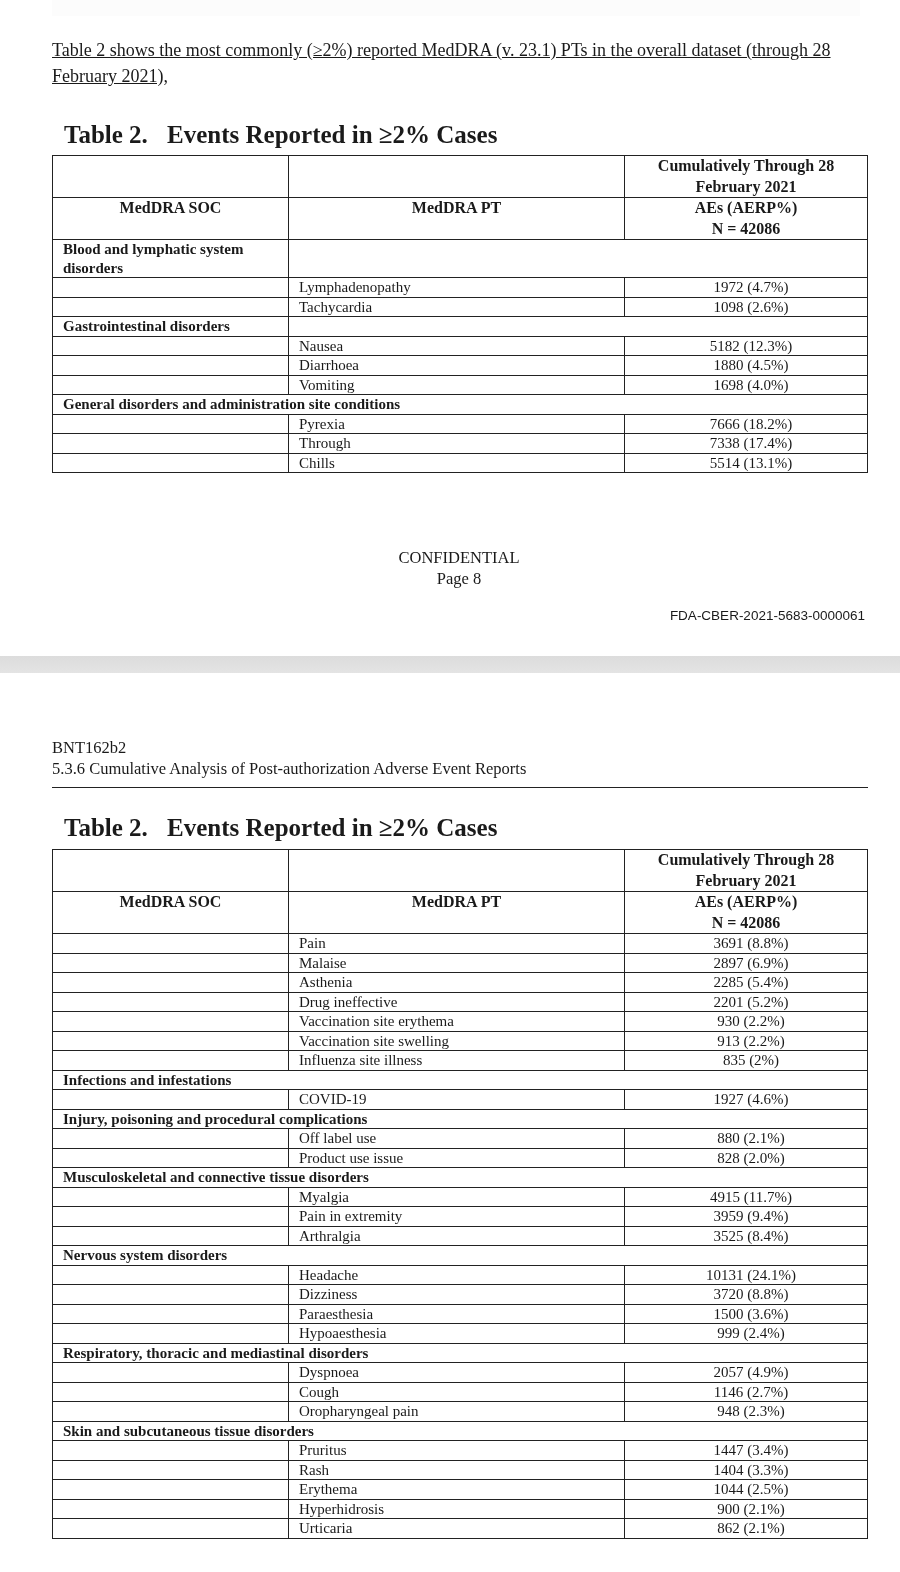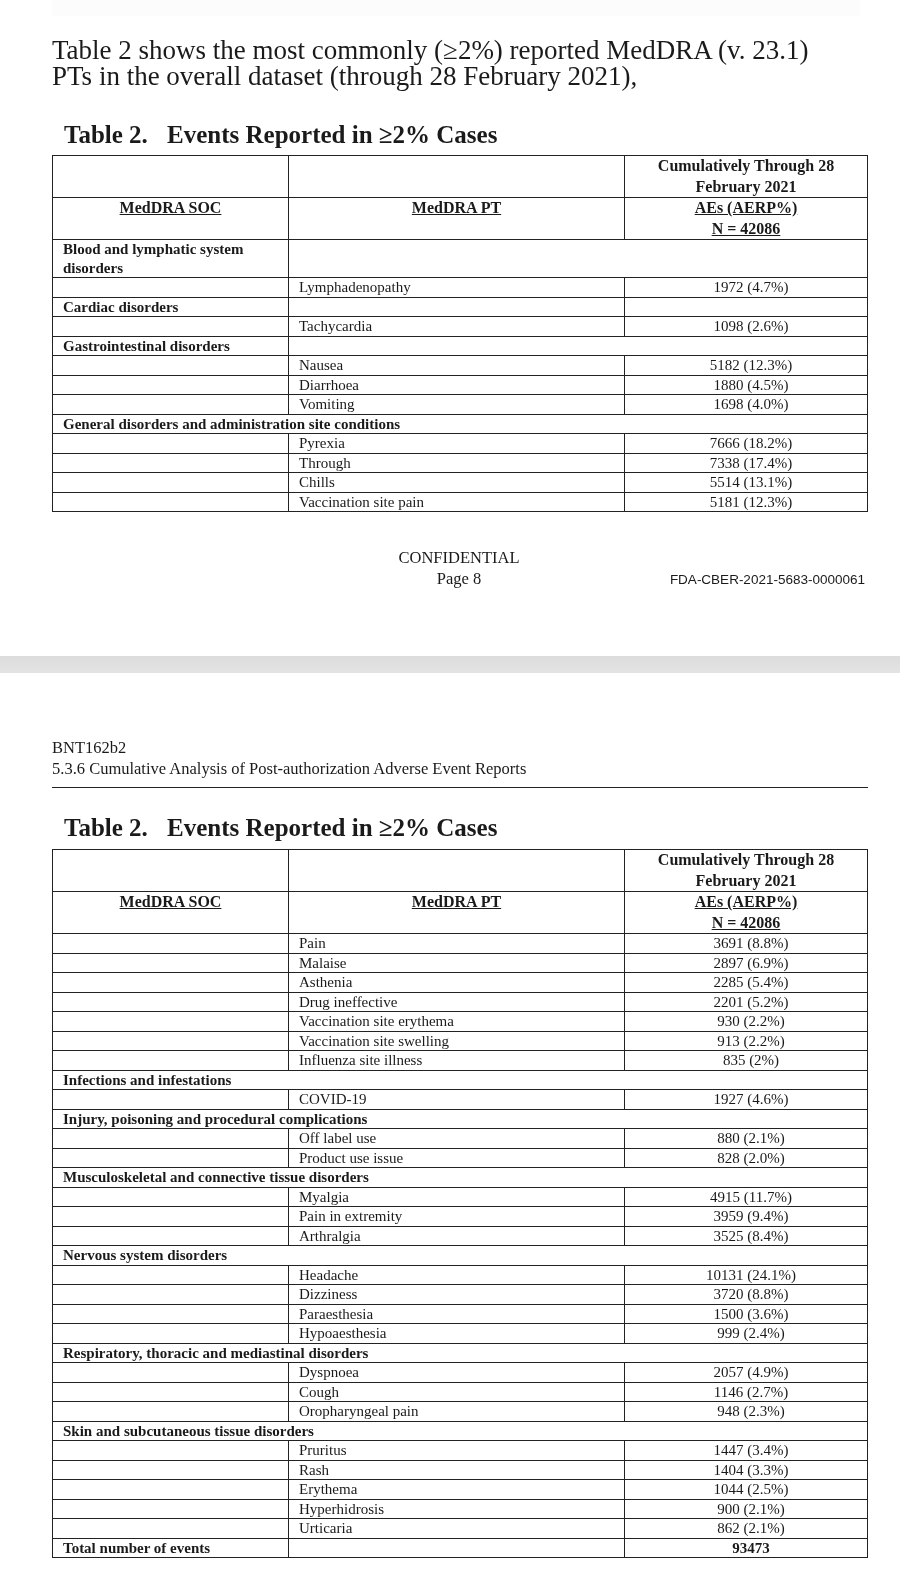--- a/index.html
+++ b/index.html
@@ -1,34 +1,34 @@
 <!DOCTYPE html>
 <html><head>
 <meta charset="utf-8">
 <style>
   html, body { margin: 0; padding: 0; background: #ffffff; }
   body { width: 900px; height: 1572px; position: relative; overflow: hidden;
          font-family: "Liberation Serif", "DejaVu Serif", serif; color: #1a1a1a; }
   .top-strip { position: absolute; left: 52px; top: 0; width: 808px; height: 16px; background: #fcfcfc; }
   .page-sep { position: absolute; left: 0; top: 656px; width: 900px; height: 17px;
               background: linear-gradient(#dcdcdc, #e4e4e4); }
-  .intro { position: absolute; left: 52px; top: 37px; width: 800px; font-size: 27px; line-height: 26px; }
+  .intro { position: absolute; left: 52px; top: 37px; width: 800px; font-size: 18px; line-height: 26px; text-decoration: underline; }
   .caption { position: absolute; left: 64px; font-weight: bold; font-size: 25px; white-space: pre; }
   .caption .num { display: inline-block; width: 103px; }
   table.t { position: absolute; left: 52px; width: 815px; border-collapse: collapse; table-layout: fixed; font-size: 15px; }
   table.t td, table.t th { border: 1.3px solid #222; padding: 0 0 0 10px; line-height: 18.5px; height: 18.5px; vertical-align: top; }
   table.t col.c1 { width: 236px; } table.t col.c2 { width: 336px; } table.t col.c3 { width: 243px; }
   table.t th { font-weight: bold; font-size: 16px; line-height: 20.5px; text-align: center; padding: 0; }
   table.t th.hd-top { height: 41px; vertical-align: top; margin-top: 32px; }
-  table.t th.hd-bot { vertical-align: top; text-decoration: underline; }
+  table.t th.hd-bot { vertical-align: top; }
   td.soc { font-weight: bold; }
   td.val { text-align: center; padding: 0; }
   td.total-val { text-align: center; padding: 0; font-weight: bold; }
   .footer { position: absolute; left: 0; width: 918px; text-align: center; font-size: 16.5px; line-height: 21px; top: 547px; }
-  .docid { position: absolute; right: 35px; top: 572px; font-family: "Liberation Sans", "DejaVu Sans", sans-serif; font-size: 13.5px; }
+  .docid { position: absolute; right: 35px; top: 608px; font-family: "Liberation Sans", "DejaVu Sans", sans-serif; font-size: 13.5px; }
   .running-head { position: absolute; left: 52px; top: 738px; width: 816px; font-size: 16.5px; line-height: 20.5px;
                   border-bottom: 1.5px solid #222; padding-bottom: 8px; }
 </style>
 </head>
 <body>
 
 <div class="top-strip"></div>
 
 <div class="intro">Table 2 shows the most commonly (≥2%) reported MedDRA (v. 23.1) PTs in the overall dataset (through 28 February 2021),</div>
 
@@ -66,25 +66,20 @@
     <tr>
       <td class="soc" style="height:37px;margin-left:8px;">Blood and lymphatic system disorders</td>
       <td colspan="2"></td>
     </tr>
     <tr>
       <td></td>
       <td>Lymphadenopathy</td>
       <td class="val">1972 (4.7%)</td>
     </tr>
     <tr>
-      <td class="soc">Cardiac disorders</td>
-      <td></td>
-      <td></td>
-    </tr>
-    <tr>
       <td></td>
       <td>Tachycardia</td>
       <td class="val">1098 (2.6%)</td>
     </tr>
     <tr>
       <td class="soc">Gastrointestinal disorders</td>
       <td colspan="2"></td>
     </tr>
     <tr>
       <td></td>
@@ -111,25 +106,20 @@
     </tr>
     <tr>
       <td></td>
       <td>Through</td>
       <td class="val">7338 (17.4%)</td>
     </tr>
     <tr>
       <td></td>
       <td>Chills</td>
       <td class="val">5514 (13.1%)</td>
-    </tr>
-    <tr>
-      <td></td>
-      <td>Vaccination site pain</td>
-      <td class="val">5181 (12.3%)</td>
     </tr>
   </tbody>
 </table>
 
 <div class="footer">
   <div>CONFIDENTIAL</div>
   <div>Page 8</div>
 </div>
 <div class="docid">FDA-CBER-2021-5683-0000061</div>
 
@@ -307,19 +297,14 @@
       <tr>
         <td></td>
         <td>Hyperhidrosis</td>
         <td class="val">900 (2.1%)</td>
       </tr>
       <tr>
         <td></td>
         <td>Urticaria</td>
         <td class="val">862 (2.1%)</td>
       </tr>
-      <tr>
-        <td class="soc">Total number of events</td>
-        <td></td>
-        <td class="total-val">93473</td>
-      </tr>
     </tbody>
 </table>
 
 </body></html>

